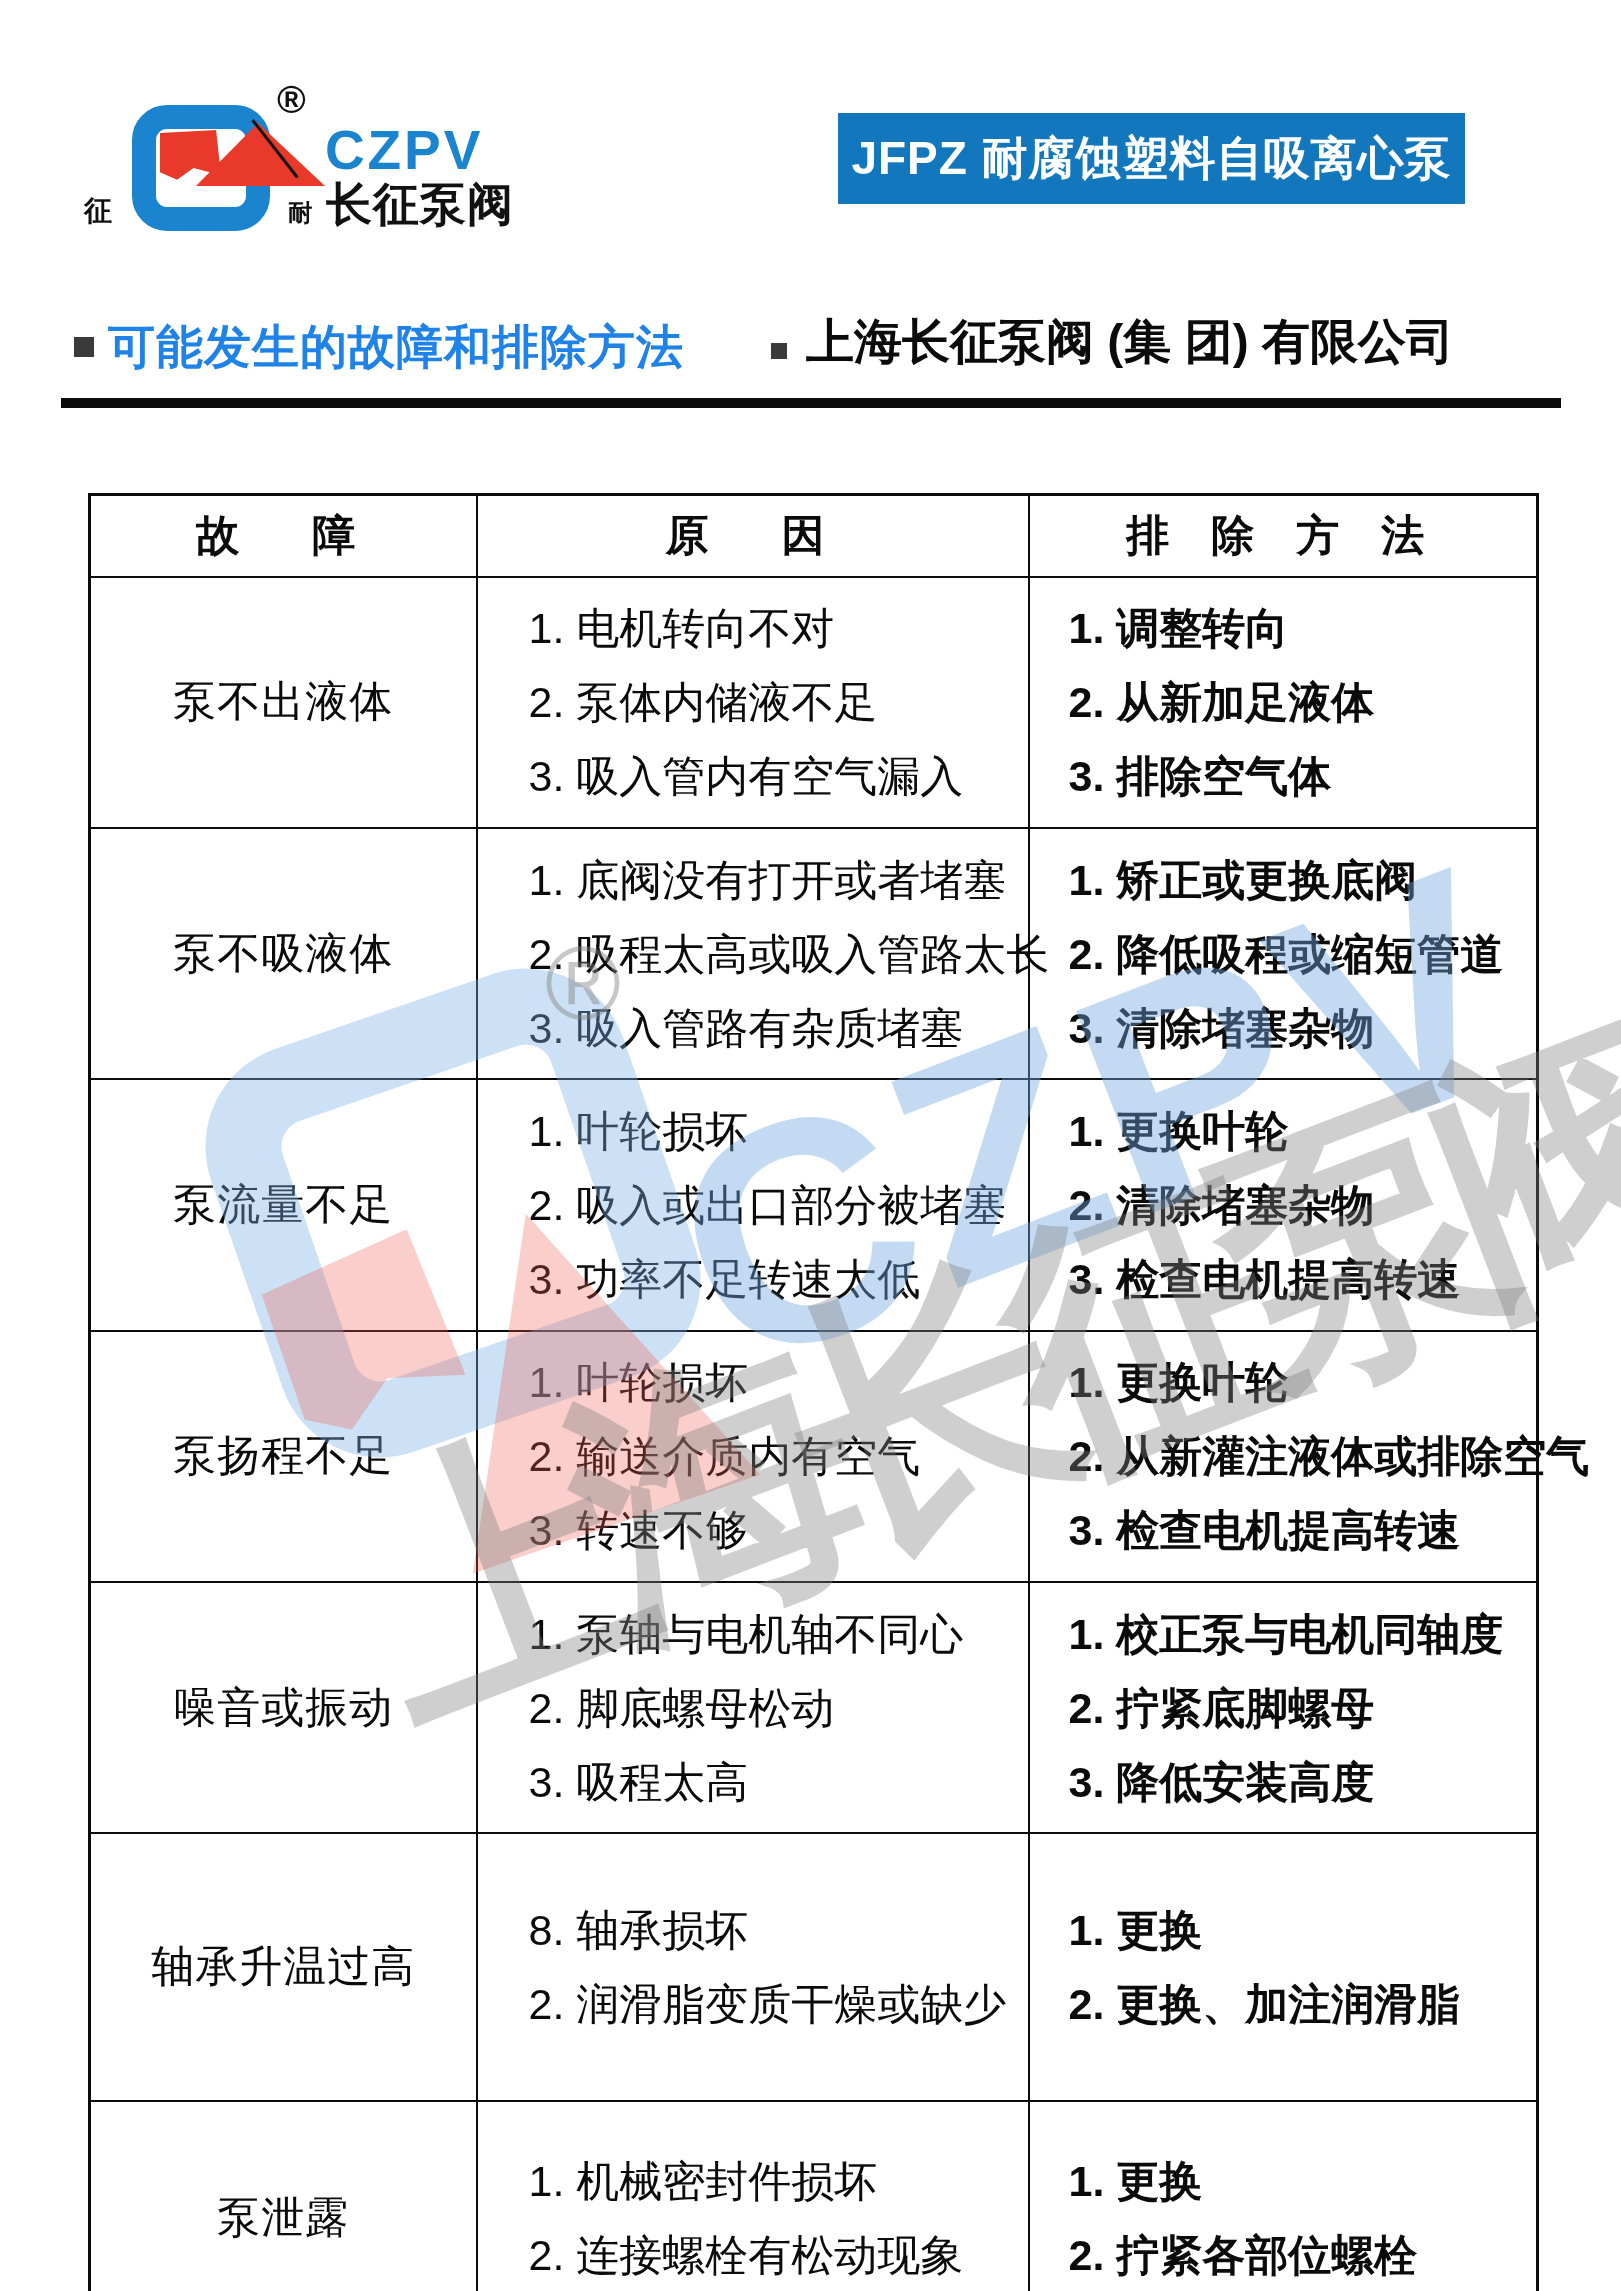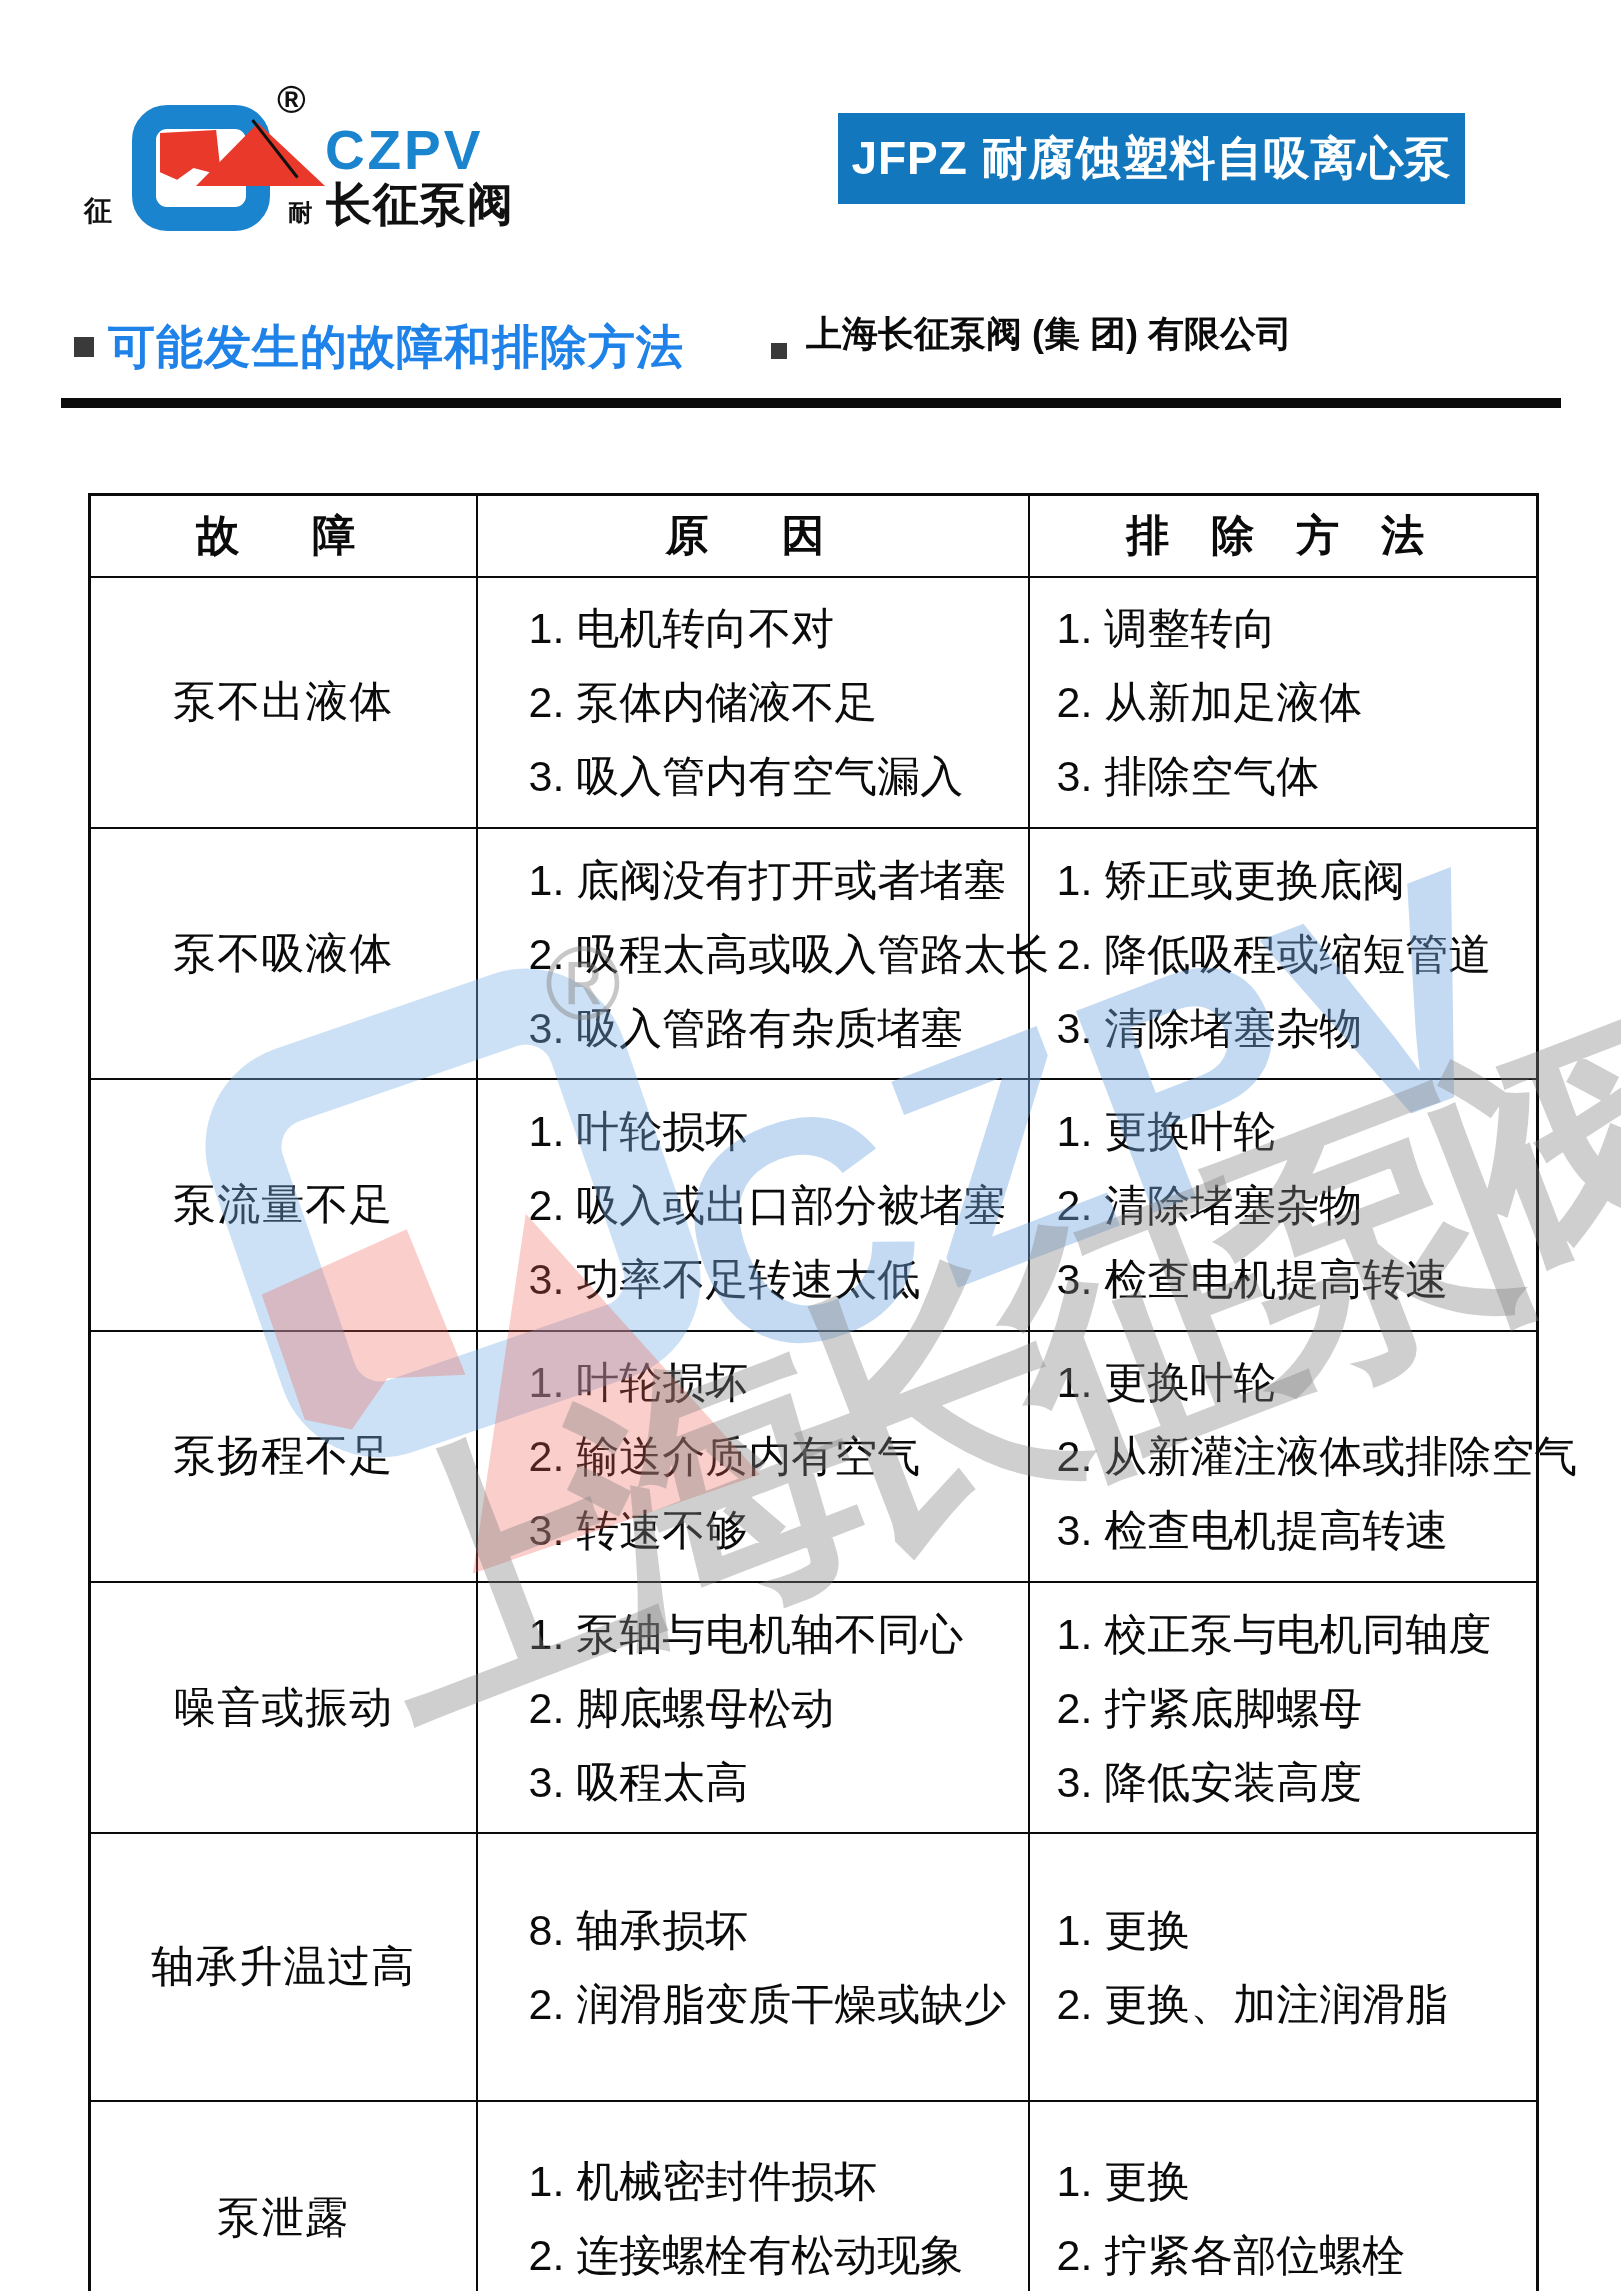--- a/index.html
+++ b/index.html
@@ -64,21 +64,21 @@
   }
   .title-section{
     position:absolute;left:108px;top:316px;
     font-size:47px;font-weight:700;letter-spacing:1px;
   }
   .bullet-right{
     position:absolute;left:771px;top:343px;width:15.7px;height:15.7px;background:#3a3a3a;
   }
   .title-company{
     position:absolute;left:806px;top:310px;
-    font-size:36px;font-weight:800;color:#0b0b0b;letter-spacing:0px;
+    font-size:48px;font-weight:800;color:#0b0b0b;letter-spacing:0px;
   }
   .rule{
     position:absolute;left:61px;top:398px;width:1500px;height:9.8px;background:#0b0b0b;
   }
   
   table.fault-table{
     position:absolute;left:88px;top:493px;
     width:1448px;border-collapse:collapse;table-layout:fixed;
     z-index:1;background:transparent;
   }
@@ -88,21 +88,21 @@
   table.fault-table{border:3.9px solid #0b0b0b;}
   tr.hdr{height:82px;margin-top:12px;}
   th{
     font-size:43px;font-weight:700;color:#0b0b0b;text-align:center;
     letter-spacing:0.35em;padding:0;
   }
   td.fault{
     font-size:43px;text-align:center;color:#0b0b0b;letter-spacing:1px;
   }
   td.list-cell{padding:13.7px 9.8px 13.7px 51px;}
-  td.list-cell.remedy{padding-left:27px;}
+  td.list-cell.remedy{padding-left:39px;font-weight:bold;}
   .li{
     font-size:43px;line-height:74px;color:#0b0b0b;white-space:nowrap;
   }
   
   .watermark{position:absolute;inset:0;z-index:9;pointer-events:none;}
   .wm-square{
     position:absolute;left:235px;top:1000px;width:284px;height:274px;
     border:76px solid rgba(122,176,228,0.38);border-radius:103px;
     transform:rotate(-19deg);
   }

